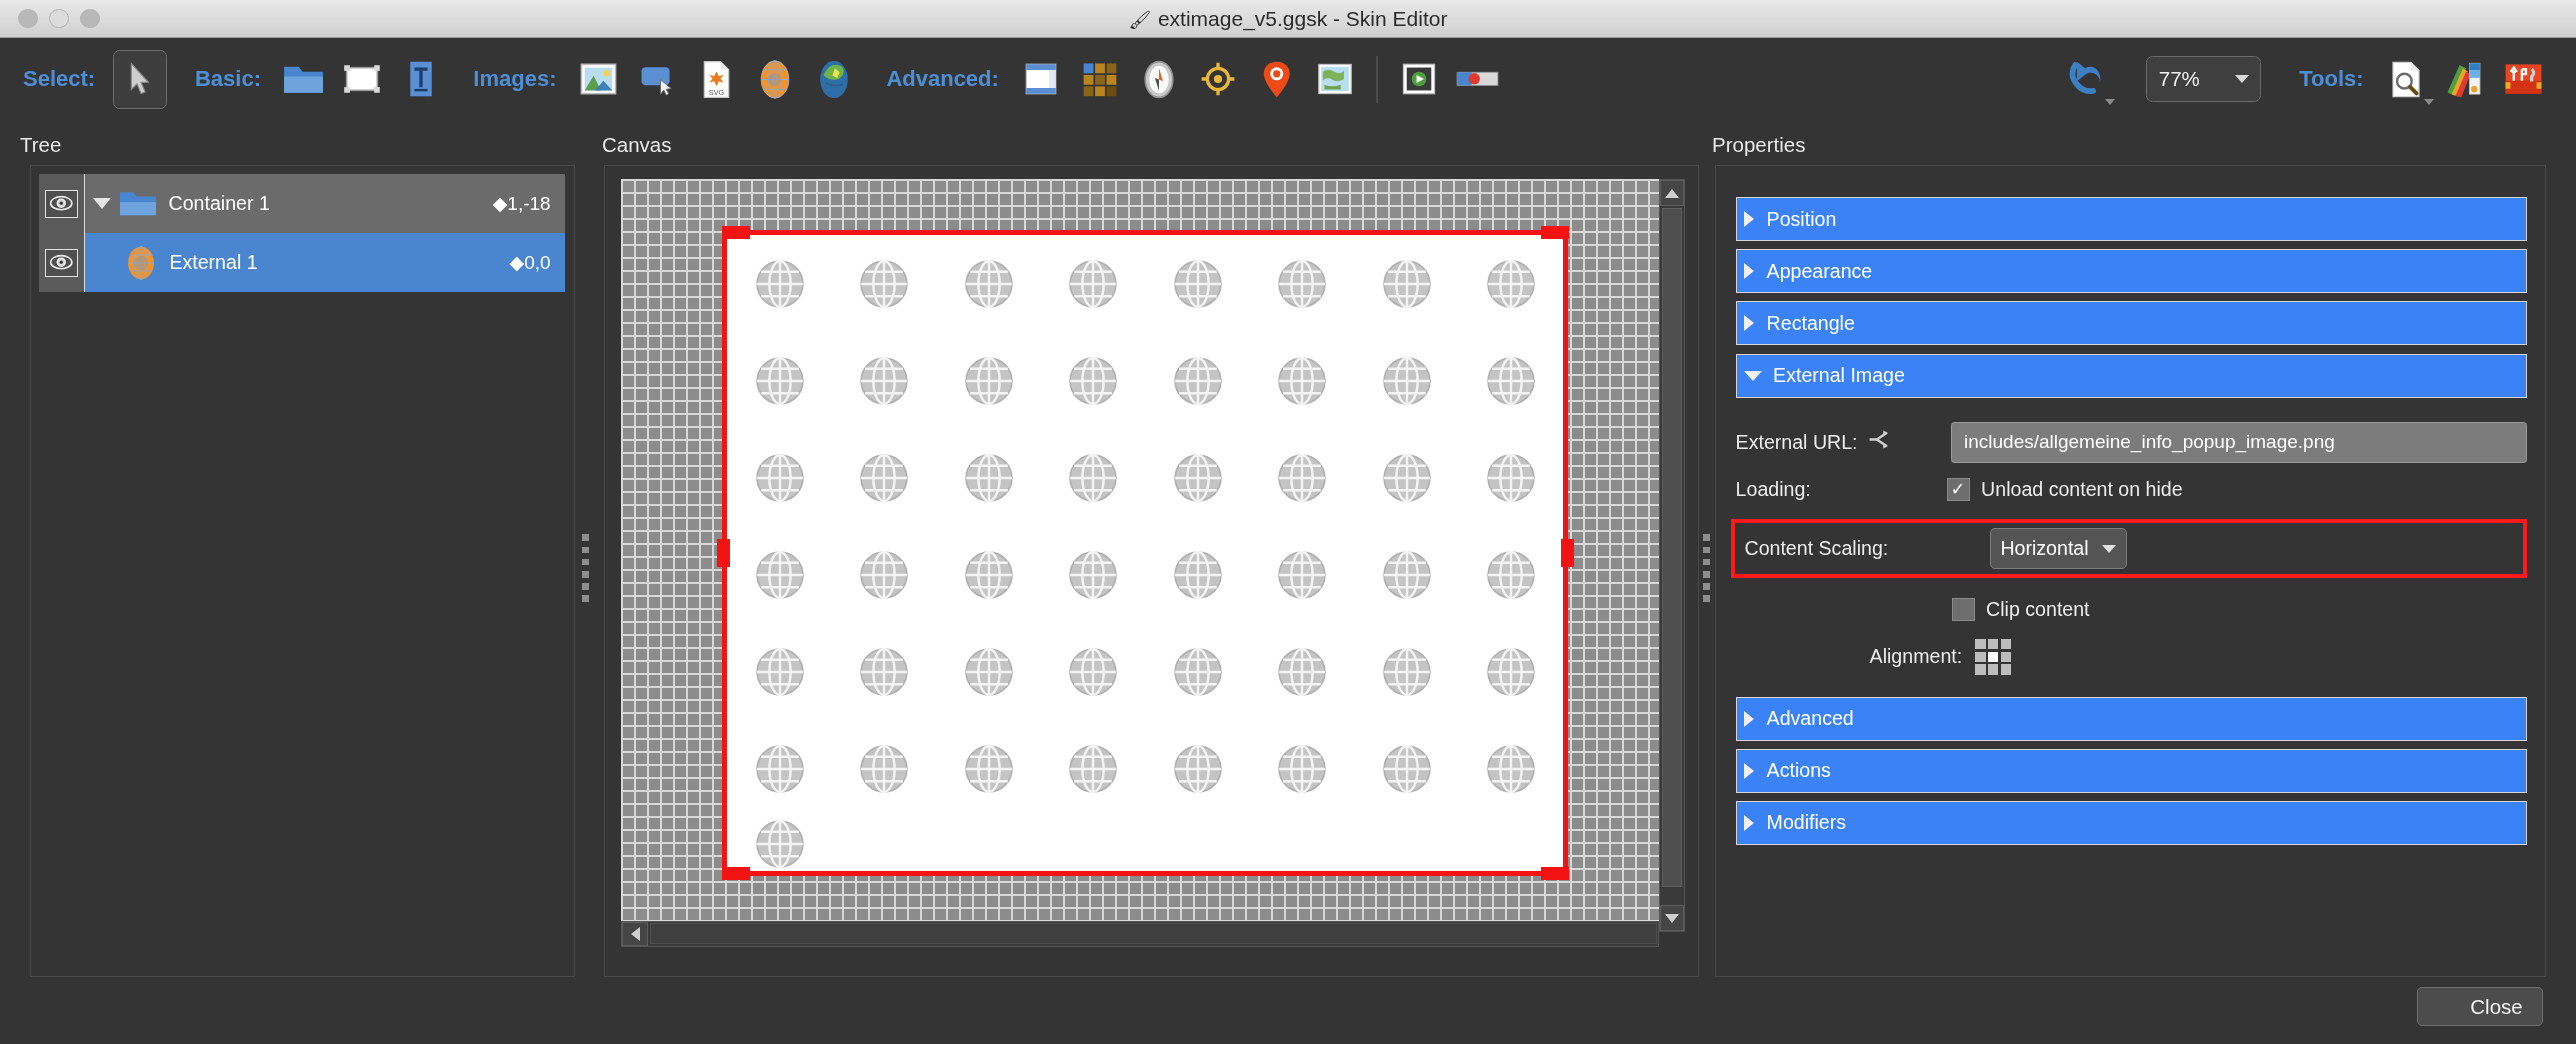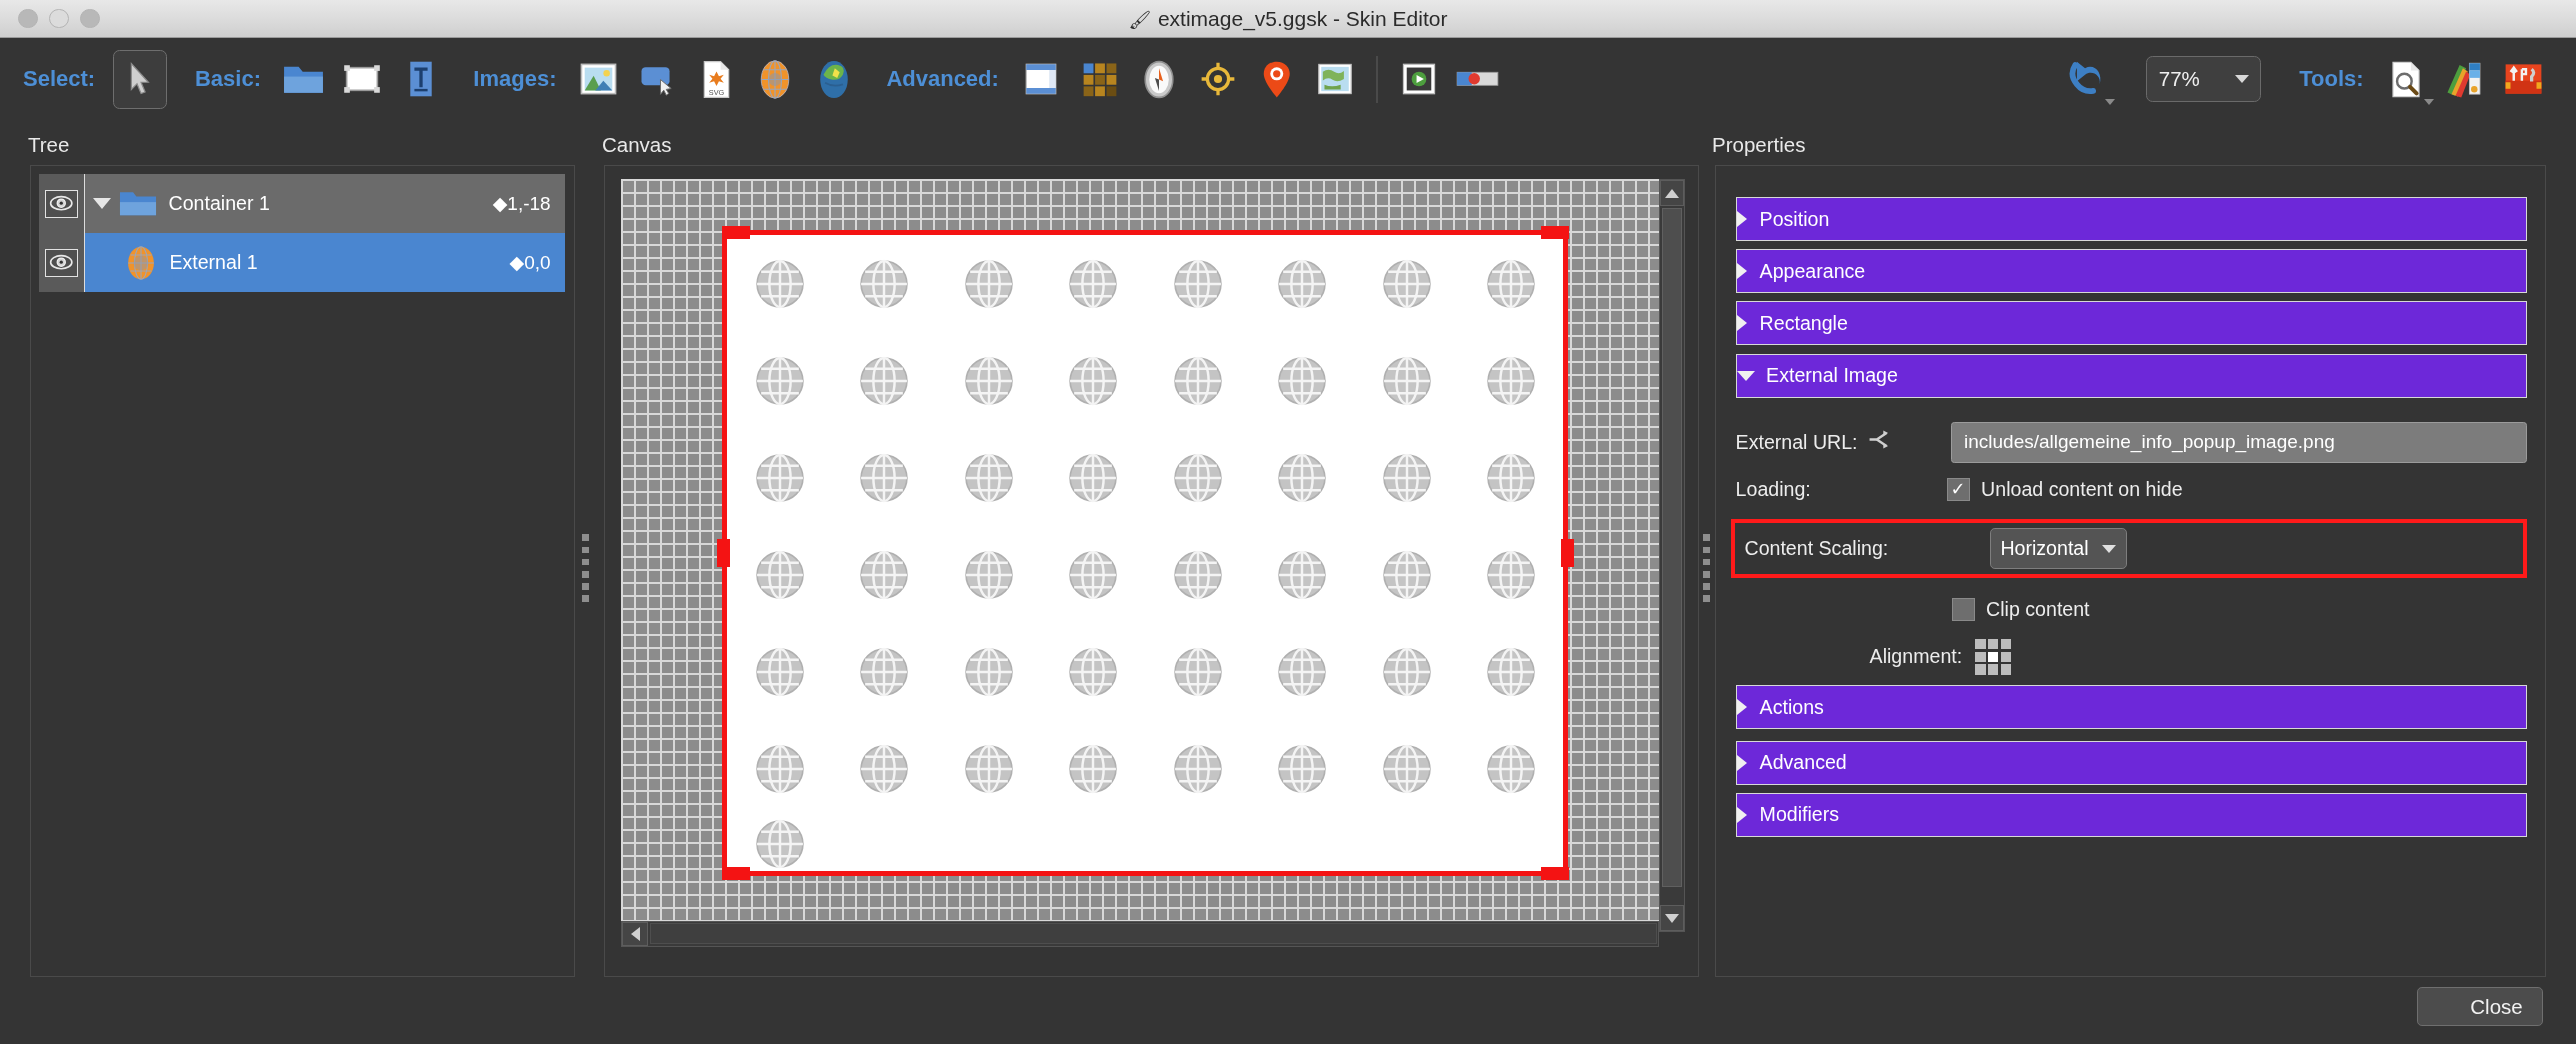--- a/index.html
+++ b/index.html
@@ -168,22 +168,22 @@
     display: block; width: 6.5px; height: 6.5px; background: #8e8e8e; margin-bottom: 5.7px;
   }
 
   
   .props-box {
     position: absolute; left: 1715px; top: 165px; width: 831px; height: 812px;
     border: 0.8px solid #4a4a4a; background: #343434;
   }
   .props-inner { position: absolute; left: 19.6px; top: 31px; right: 18px; }
   .sec-header {
-    height: 44px; background: #6d28d9; border: 1.6px solid #d8d8d8;
-    display: flex; align-items: center; padding-left: 0;
+    height: 44px; background: #3b82f6; border: 1.6px solid #d8d8d8;
+    display: flex; align-items: center; padding-left: 7px;
     color: #ffffff; font-size: 19.6px; margin-bottom: 8.2px;
   }
   .tri-r { width:0;height:0;border-top:8.2px solid transparent;border-bottom:8.2px solid transparent;border-left:10.6px solid #f0f0f0; margin-right:13px; }
   .tri-d { width:0;height:0;border-left:9px solid transparent;border-right:9px solid transparent;border-top:10.6px solid #f0f0f0; margin-right:11.5px; }
   .sec-body { padding: 13px 0 4.9px 0; }
   .prow { display: flex; align-items: center; min-height: 47px; }
   .plabel { color: #ededed; font-size: 19.6px; width: 211px; display: flex; align-items: center; }
   .url-field {
     flex: 1; height: 41px; background: #7c7c7c; border: 1.6px solid #9b9b9b;
     border-radius: 3.3px; display: flex; align-items: center; padding: 0 11.5px;
@@ -437,21 +437,21 @@
         <path d="M12 8 v16 M12 8 l-3 4 3 2 3-2 z" stroke="#f2f2f2" stroke-width="3" fill="#f2f2f2"></path>
         <path d="M22 24 v-14 M22 10 h5 v6 h-5" stroke="#f2f2f2" stroke-width="3" fill="none"></path>
         <path d="M34 10 q5 4 0 9 l0 6" stroke="#cfcfcf" stroke-width="4" fill="none"></path>
         <rect x="2" y="26" width="6" height="8" fill="#f2a81e"></rect>
         <rect x="40" y="26" width="6" height="8" fill="#f2a81e"></rect>
       </svg>
     </div>
   </div>
 </div>
 
-<div class="panel-title" style="left:28px; top:133px;">Tree</div>
+<div class="panel-title" style="left:20px; top:133px;">Tree</div>
 <div class="tree-box">
   <div class="tree-rows">
 
     <div class="tree-row alt">
       <div class="eye-cell">
         <div class="eye-icon">
           <svg width="24.5" height="16.4" viewBox="0 0 30 20">
             <ellipse cx="15" cy="10" rx="13" ry="8" fill="none" stroke="#e8e8e8" stroke-width="2"></ellipse>
             <circle cx="15" cy="10" r="5" fill="#d4d4d4" stroke="#f0f0f0" stroke-width="1.5"></circle>
             <circle cx="15" cy="10" r="2" fill="#333"></circle>
@@ -1027,30 +1027,30 @@
           <span class="on"></span>
           <span></span>
           <span></span>
           <span></span>
           <span></span>
         </span>
       </div>
 
     </div>
 
+    <div class="sec-header" style="margin-top:11.5px;">
+      <span class="tri-r"></span>
+      <span>Advanced</span>
+    </div>
+
     <div class="sec-header">
       <span class="tri-r"></span>
       <span>Actions</span>
     </div>
 
-    <div class="sec-header" style="margin-top:11.5px;">
-      <span class="tri-r"></span>
-      <span>Advanced</span>
-    </div>
-
     <div class="sec-header">
       <span class="tri-r"></span>
       <span>Modifiers</span>
     </div>
 
   </div>
 </div>
 
 <div class="close-btn">Close</div>
 

